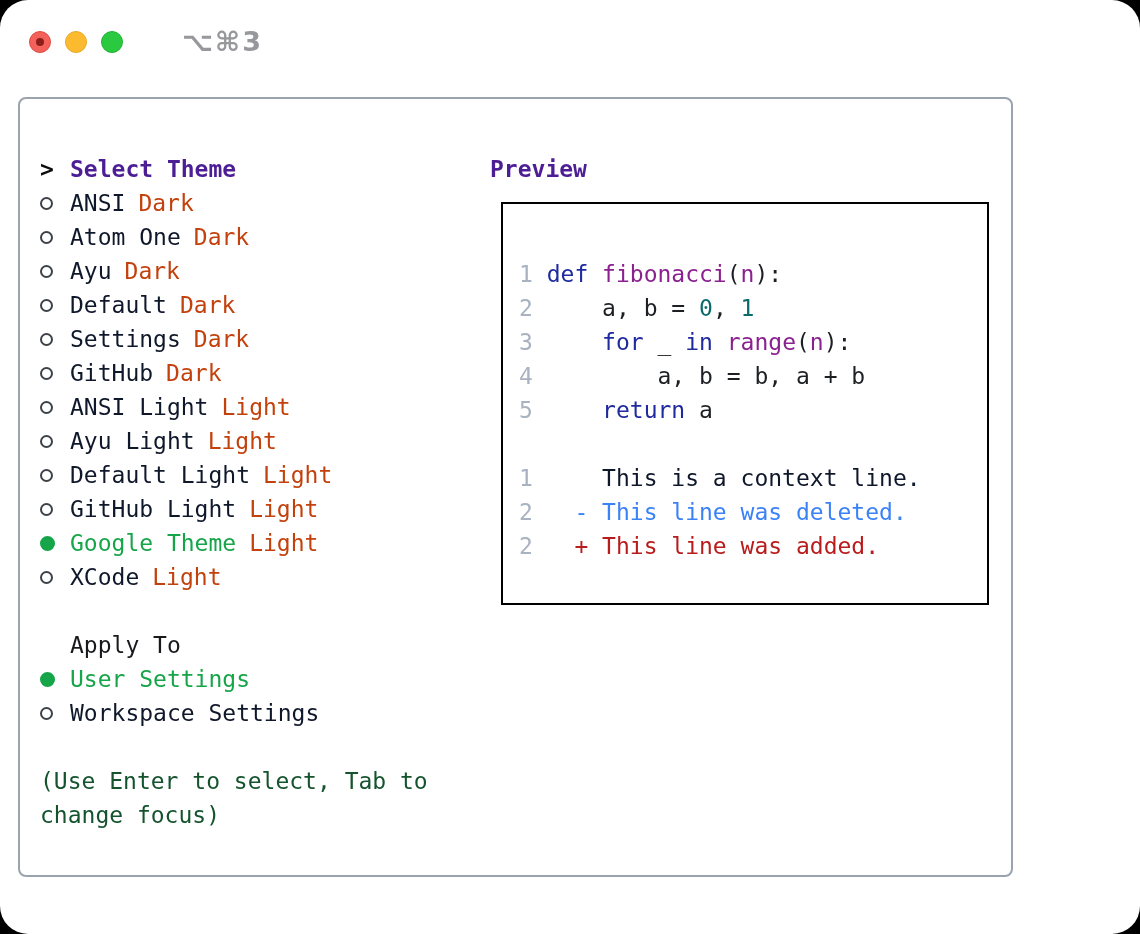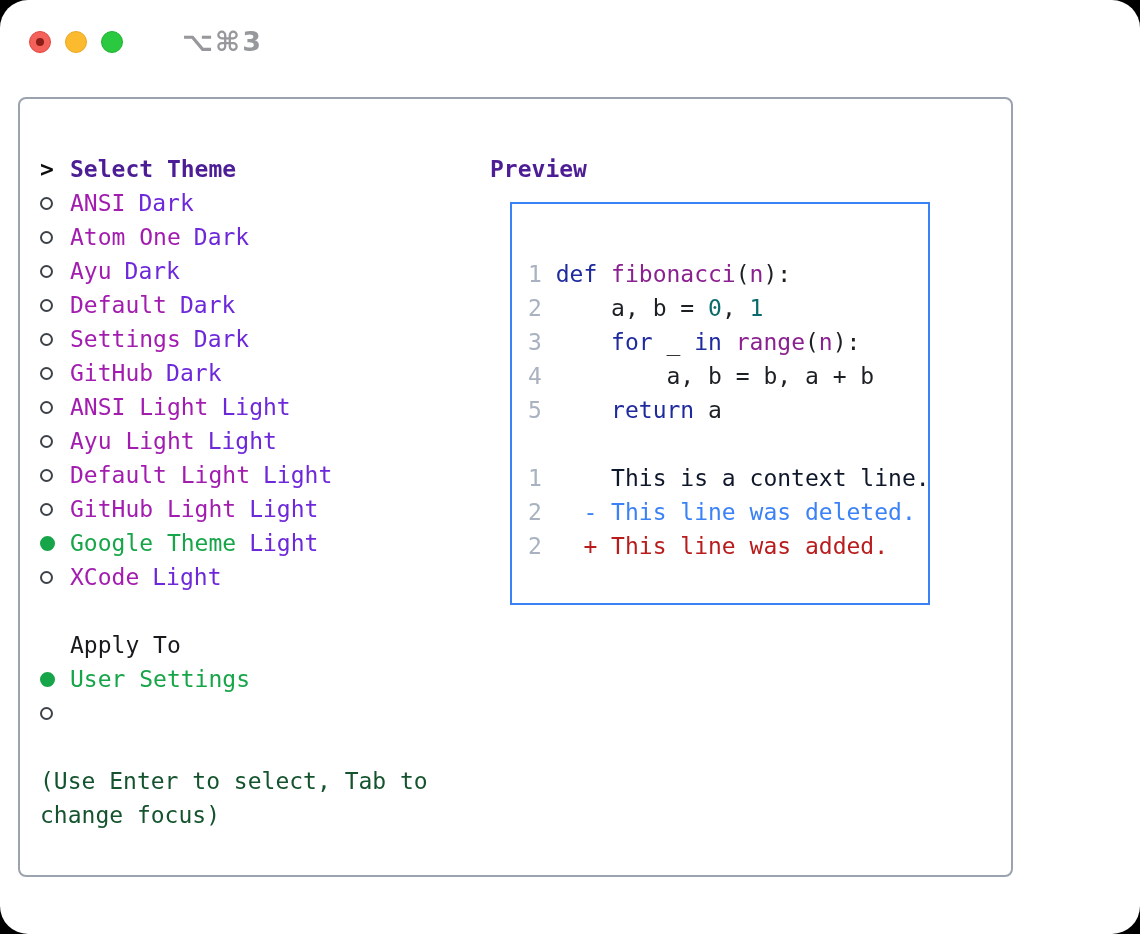--- a/index.html
+++ b/index.html
@@ -43,30 +43,30 @@
   .prefix, .bullet, .indent{
     display:inline-flex;width:30px;align-items:center;flex:0 0 30px;
   }
   .prefix{font-weight:bold;color:#0b0d0f;}
   .header-row .htext{font-weight:bold;color:#4c1d95;}
   .circle{
     width:13px;height:13px;border-radius:50%;
     border:2px solid #3d4249;box-sizing:border-box;background:transparent;
   }
   .circle.filled{background:#17a549;border-color:#17a549;width:15px;height:15px;}
-  .iname{color:#a21caf;white-space:pre;}
+  .iname{color:#0f172a;white-space:pre;}
   .iname.sel{color:#17a549;}
-  .variant{color:#6d28d9;margin-left:13px;white-space:pre;}
+  .variant{color:#c2410c;margin-left:13px;white-space:pre;}
   .subheader span:last-child{color:#17191c;}
   .hint .row{color:#14532d;}
   
   .preview-box{
-    margin-left:20px;margin-top:16px;
-    width:420px;height:403px;box-sizing:border-box;
-    border:2px solid #3b82f6;background:#fff;
+    margin-left:11px;margin-top:16px;
+    width:488px;height:403px;box-sizing:border-box;
+    border:2px solid #000000;background:#fff;
   }
   #code{padding:53px 0 0 16px;}
   .crow{height:34px;line-height:34px;font-size:23px;white-space:pre;}
   .lnum{color:#a9b2c0;}
   .tk-pl{color:#1c1f23;}
   .tk-kw{color:#1f2a9e;}
   .tk-fn{color:#8b2190;}
   .tk-num{color:#0b6b6b;}
   .tk-ctx{color:#0f172a;}
   .tk-del{color:#3b82f6;text-align:right;}
@@ -111,21 +111,21 @@
 
       <div class="row blank"></div>
 
       <div class="row subheader">
         <span class="indent"></span>
         <span>Apply To</span>
       </div>
 
       <div id="apply-list">
           <div class="row item"><span class="bullet"><span class="circle filled"></span></span><span class="iname sel">User Settings</span></div>
-          <div class="row item"><span class="bullet"><span class="circle"></span></span></div>
+          <div class="row item"><span class="bullet"><span class="circle"></span></span><span class="iname">Workspace Settings</span></div>
         </div>
 
       <div class="row blank"></div>
 
       <div class="hint">
         <div class="row">(Use Enter to select, Tab to</div>
         <div class="row">change focus)</div>
       </div>
     </div>
 

